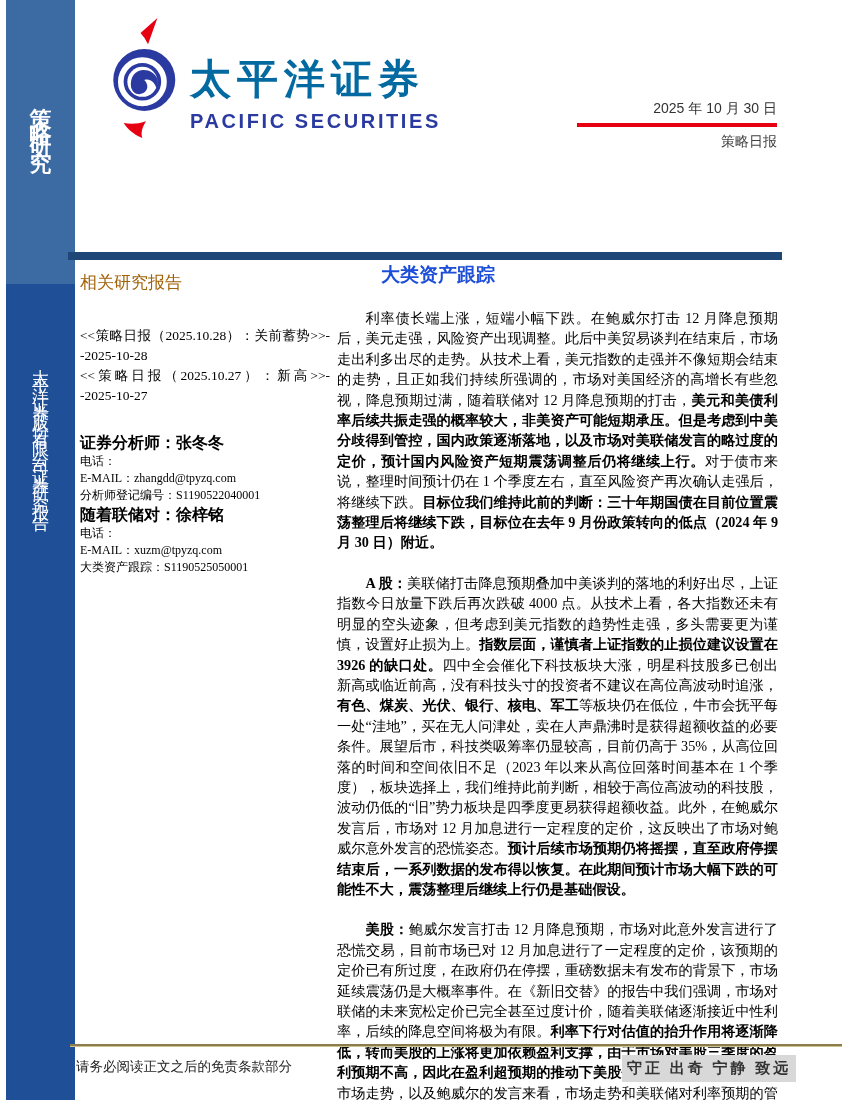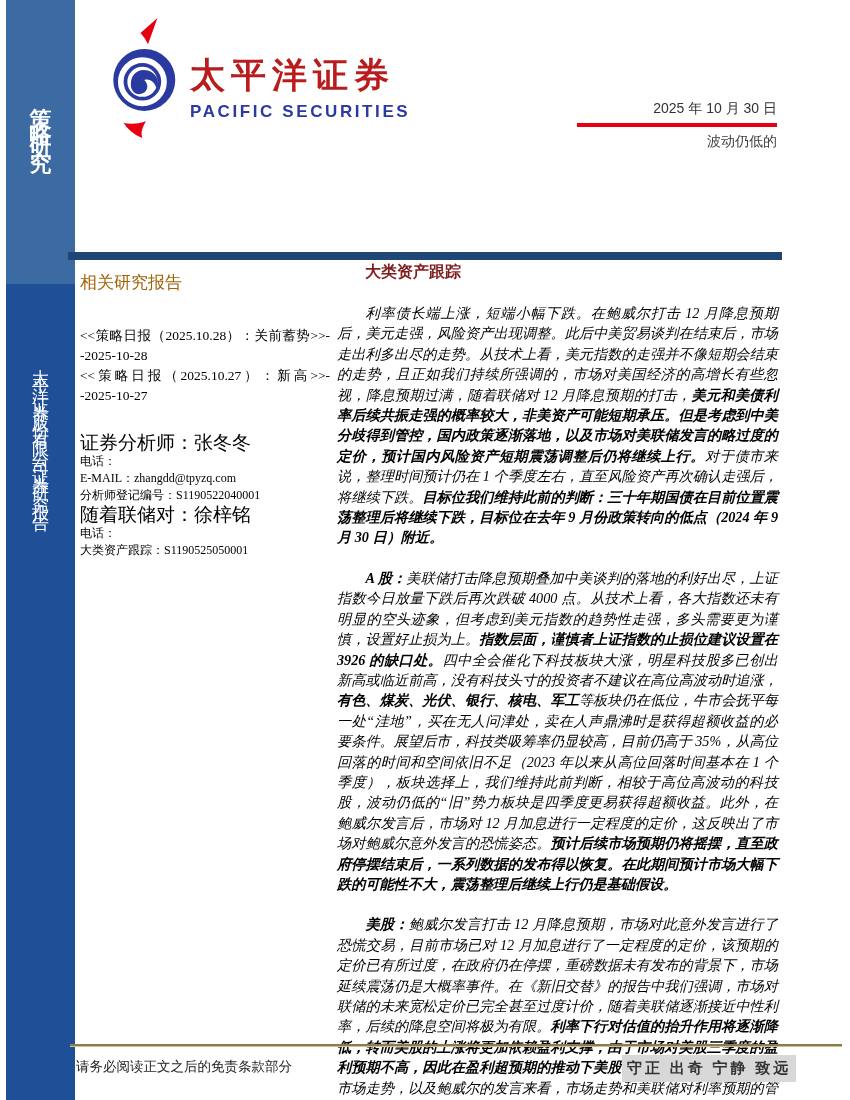--- a/index.html
+++ b/index.html
@@ -12,50 +12,50 @@
   .sidebar-bottom{position:absolute;left:6px;top:284px;width:69px;height:816px;background:#1F4F97;
                   display:flex;justify-content:center;}
   .vtext{writing-mode:vertical-rl;text-orientation:upright;color:#fff;}
   .vtext-strategy{font-size:22px;font-weight:bold;letter-spacing:14px;padding-top:90px;}
   .vtext-company{font-size:17px;letter-spacing:9px;padding-top:72px;}
 
   
   .logo{position:absolute;left:86px;top:14px;width:300px;height:126px;}
   .logo-mark{position:absolute;left:0;top:2px;}
   .logo-text{position:absolute;left:104px;top:38px;font-family:"Liberation Sans","DejaVu Sans",sans-serif;}
-  .logo-cn{font-size:35px;font-weight:bold;color:#b91c1c;letter-spacing:6px;white-space:nowrap;}
-  .logo-en{font-size:17px;font-weight:bold;color:#2B3AA0;letter-spacing:2.6px;margin-top:3px;white-space:nowrap;}
+  .logo-cn{font-size:41px;font-weight:bold;color:#0369a1;letter-spacing:6px;white-space:nowrap;}
+  .logo-en{font-size:20px;font-weight:bold;color:#2B3AA0;letter-spacing:2.6px;margin-top:3px;white-space:nowrap;}
 
   
   .header-right{position:absolute;right:73px;top:84px;text-align:right;
                 font-family:"Liberation Sans","DejaVu Sans",sans-serif;}
   .date{font-size:14px;color:#333;margin-top:16px;}
   .red-line{width:200px;height:4px;background:#E60012;margin-top:5px;}
   .category{font-size:14px;color:#404040;margin-top:6px;}
 
   
   .report-title{position:absolute;left:78px;top:202px;font-size:22px;font-weight:bold;color:#000;
                 letter-spacing:1px;white-space:nowrap;}
   .navy-bar{position:absolute;left:68px;top:252px;width:714px;height:8px;background:#1E4677;}
 
   
   .left-panel{position:absolute;left:80px;top:271px;width:250px;}
   .lp-heading{font-size:17px;font-weight:normal;color:#a16207;}
   .report-list{margin-top:32px;}
   .report-item{font-size:13.5px;line-height:20px;text-align:justify;color:#000;}
   .analysts{margin-top:26px;}
-  .analyst-title{font-size:19px;font-weight:normal;line-height:21px;color:#000;}
+  .analyst-title{font-size:16px;font-weight:bold;line-height:21px;color:#000;}
   .analyst-detail{font-size:12px;line-height:17px;color:#000;
                   font-family:"Liberation Serif","DejaVu Serif",serif;}
 
   
   .main{position:absolute;left:337px;top:262px;width:441px;}
-  .section-title{font-size:16px;font-weight:bold;color:#7f1d1d;margin-left:28px;}
+  .section-title{font-size:19px;font-weight:bold;color:#1d4ed8;margin-left:44px;}
   .para{font-size:14.2px;line-height:20.4px;text-align:justify;text-indent:2em;
-        margin:20px 0 0 0;color:#000;font-style:italic;}
+        margin:20px 0 0 0;color:#000;}
   .para .b{font-weight:bold;}
 
   
   .footer-line{position:absolute;left:70px;top:1044px;width:772px;height:2px;
                background:#8A7C4D;border-bottom:1px solid #CDC28F;}
   .footer-disclaimer{position:absolute;left:76px;top:1058px;font-size:13.5px;color:#222;}
   .footer-motto{position:absolute;left:622px;top:1055px;background:#D8D8D8;font-size:15px;
                 color:#333;padding:4px 5px;letter-spacing:3px;white-space:nowrap;font-weight:bold;}
 </style>
 </head>
@@ -84,38 +84,39 @@
     </svg>
     <div class="logo-text">
       <div class="logo-cn">太平洋证券</div>
       <div class="logo-en">PACIFIC SECURITIES</div>
     </div>
   </div>
 
   <div class="header-right">
     <div class="date">2025 年 10 月 30 日</div>
     <div class="red-line"></div>
-    <div class="category">波动仍低的</div>
+    <div class="category">策略日报</div>
   </div>
 
   <div class="navy-bar"></div>
 
   <div class="left-panel">
     <div class="lp-heading">相关研究报告</div>
     <div class="report-list">
       <div class="report-item">&lt;&lt;策略日报（2025.10.28）：关前蓄势&gt;&gt;--2025-10-28</div>
       <div class="report-item">&lt;&lt;策略日报（2025.10.27）：新高&gt;&gt;--2025-10-27</div>
     </div>
     <div class="analysts">
       <div class="analyst-title">证券分析师：张冬冬</div>
       <div class="analyst-detail">电话：</div>
       <div class="analyst-detail">E-MAIL：zhangdd@tpyzq.com</div>
       <div class="analyst-detail">分析师登记编号：S1190522040001</div>
       <div class="analyst-title">随着联储对：徐梓铭</div>
       <div class="analyst-detail">电话：</div>
+      <div class="analyst-detail">E-MAIL：xuzm@tpyzq.com</div>
       <div class="analyst-detail">大类资产跟踪：S1190525050001</div>
     </div>
   </div>
 
   <div class="main">
     <div class="section-title">大类资产跟踪</div>
 
     <div class="para">
       <span class="n">利率债长端上涨，短端小幅下跌。在鲍威尔打击 12 月降息预期后，美元走强，风险资产出现调整。此后中美贸易谈判在结束后，市场走出利多出尽的走势。从技术上看，美元指数的走强并不像短期会结束的走势，且正如我们持续所强调的，市场对美国经济的高增长有些忽视，降息预期过满，随着联储对 12 月降息预期的打击，</span><span class="b">美元和美债利率后续共振走强的概率较大，非美资产可能短期承压。但是考虑到中美分歧得到管控，国内政策逐渐落地，以及市场对美联储发言的略过度的定价，预计国内风险资产短期震荡调整后仍将继续上行。</span><span class="n">对于债市来说，整理时间预计仍在 1 个季度左右，直至风险资产再次确认走强后，将继续下跌。</span><span class="b">目标位我们维持此前的判断：三十年期国债在目前位置震荡整理后将继续下跌，目标位在去年 9 月份政策转向的低点（2024 年 9 月 30 日）附近。</span>
     </div>

